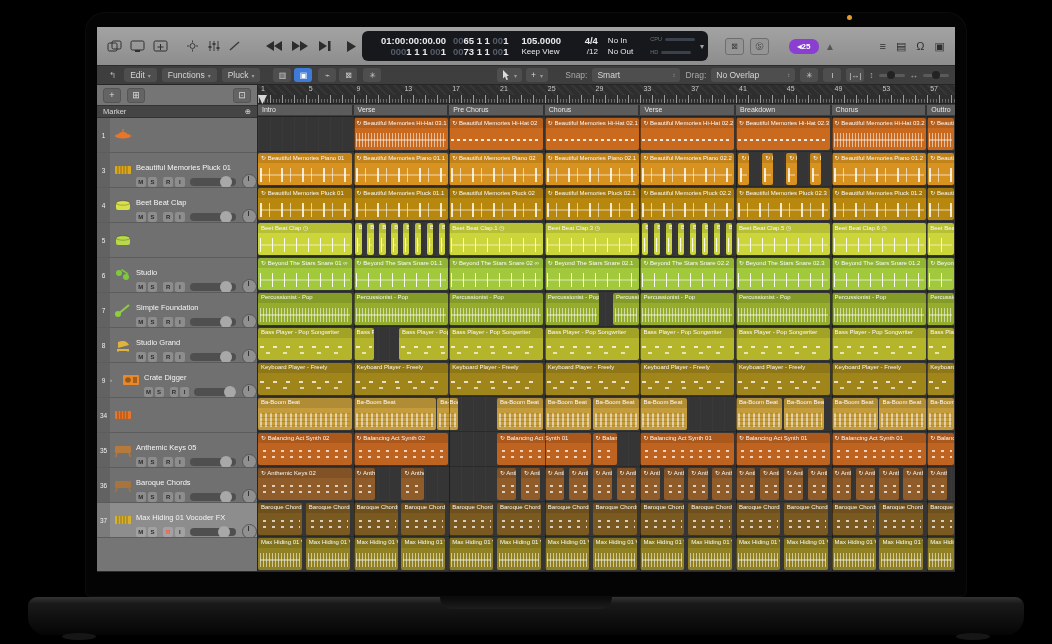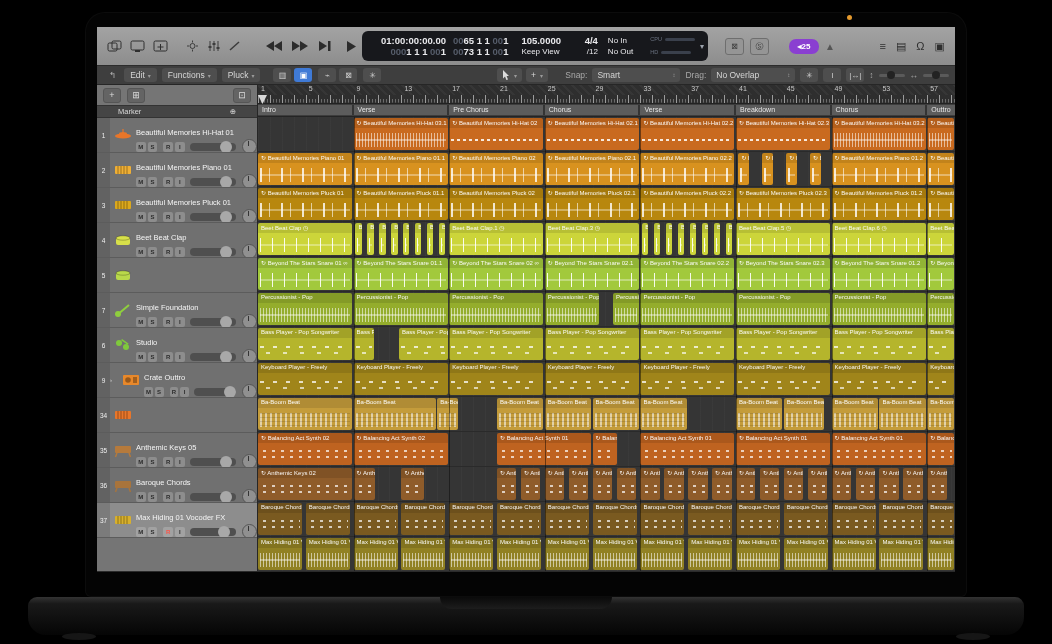--- a/index.html
+++ b/index.html
@@ -54,21 +54,21 @@
   .mini-slider{width:26px;height:3px;background:#5a5a5a;border-radius:2px;position:relative;}
   .mini-knob{position:absolute;top:-3px;width:8px;height:8px;border-radius:50%;background:#222;}
   .tools{position:absolute;left:400px;display:flex;gap:4px;}
   
   .main{display:flex;height:486px;}
   .panel{width:161px;background:#757575;border-right:1px solid #262626;box-sizing:border-box;flex:none;}
   .panel-head{height:20px;display:flex;align-items:center;gap:6px;padding:0 6px;color:#e3e3e3;}
   .ph-btn{width:16px;height:13px;background:#646464;border:1px solid #555;border-radius:3px;font-size:9px;
     display:flex;align-items:center;justify-content:center;color:#ddd;}
   .marker-row{height:13px;background:#454545;display:flex;align-items:center;justify-content:space-between;
-    padding:0 21px;color:#d9d9d9;font-size:7.5px;border-top:1px solid #333;border-bottom:1px solid #333;box-sizing:border-box;}
+    padding:0 6px;color:#d9d9d9;font-size:7.5px;border-top:1px solid #333;border-bottom:1px solid #333;box-sizing:border-box;}
   .trow{height:35px;display:flex;background:#707070;border-bottom:1px solid #5c5c5c;box-sizing:border-box;}
   .trow.sel{background:#8d8d8d;}
   .tnum{width:13px;background:rgba(0,0,0,.12);color:#efefef;font-size:6.5px;display:flex;align-items:center;
     justify-content:center;flex:none;}
   .tdisc{width:8px;color:#ddd;font-size:6px;display:flex;align-items:center;flex:none;}
   .ticon{width:26px;display:flex;align-items:center;justify-content:center;flex:none;}
   .tmain{flex:1;padding-top:3px;overflow:hidden;}
   .tname{font-size:7.5px;color:#f4f4f4;white-space:nowrap;overflow:hidden;margin-bottom:2px;}
   .tctrl{display:flex;align-items:center;gap:2px;}
   .msri{width:10px;height:10px;border-radius:2px;background:#8d8d8d;color:#2c2c2c;font-size:6px;font-weight:bold;
@@ -333,49 +333,20 @@
         <div id="track-rows">
             <div class="trow">
               <span class="tnum">1</span>
               <span class="ticon">
                 <svg width="20" height="16" viewBox="0 0 20 16">
                   <ellipse cx="10" cy="9" rx="8" ry="2.6" fill="#e8762a"></ellipse>
                   <ellipse cx="10" cy="6.5" rx="4" ry="1.6" fill="#e8762a"></ellipse>
                   <rect x="9.4" y="2" width="1.2" height="4" fill="#e8762a"></rect>
                 </svg>
               </span>
-              <span class="tmain"><span class="tname">Beautiful Memories Hi-Hat 01</span><span class="tctrl">
-                  <span class="msri" style="">M</span>
-                  <span class="msri" style="">S</span>
-                  <span class="msri" style="margin-left:4px;">R</span>
-                  <span class="msri" style="">I</span>
-                  <span class="vslider">
-                    <span class="vknob" style="left:30px;"></span>
-                  </span>
-                  <span class="pan"></span>
-                </span></span>
-            </div>
-            <div class="trow">
-              <span class="tnum">2</span>
-              <span class="ticon">
-                <svg width="20" height="16" viewBox="0 0 20 16">
-                  <rect x="2" y="4" width="16" height="8" rx="1" fill="#efaf35"></rect>
-                  <path d="M5 4v8M8 4v8M11 4v8M14 4v8" stroke="rgba(0,0,0,.35)"></path>
-                </svg>
-              </span>
-              <span class="tmain"><span class="tname">Beautiful Memories Piano 01</span><span class="tctrl">
-                  <span class="msri" style="">M</span>
-                  <span class="msri" style="">S</span>
-                  <span class="msri" style="margin-left:4px;">R</span>
-                  <span class="msri" style="">I</span>
-                  <span class="vslider">
-                    <span class="vknob" style="left:30px;"></span>
-                  </span>
-                  <span class="pan"></span>
-                </span></span>
             </div>
             <div class="trow">
               <span class="tnum">3</span>
               <span class="ticon">
                 <svg width="20" height="16" viewBox="0 0 20 16">
                   <rect x="2" y="4" width="16" height="8" rx="1" fill="#dca81c"></rect>
                   <path d="M5 4v8M8 4v8M11 4v8M14 4v8" stroke="rgba(0,0,0,.35)"></path>
                 </svg>
               </span>
               <span class="tmain"><span class="tname">Beautiful Memories Pluck 01</span><span class="tctrl">
@@ -409,39 +380,20 @@
                 </span></span>
             </div>
             <div class="trow">
               <span class="tnum">5</span>
               <span class="ticon">
                 <svg width="20" height="16" viewBox="0 0 20 16">
                   <rect x="3" y="6" width="14" height="7" rx="2" fill="#b9d94a"></rect>
                   <ellipse cx="10" cy="6" rx="7" ry="2.2" fill="#b9d94a" stroke="rgba(0,0,0,.25)"></ellipse>
                 </svg>
               </span>
-            </div>
-            <div class="trow">
-              <span class="tnum">7</span>
-              <span class="ticon">
-                <svg width="20" height="16" viewBox="0 0 20 16">
-                  <path d="M4 13L16 3" stroke="#8fce3e" stroke-width="2"></path>
-                  <circle cx="5" cy="12" r="3" fill="#8fce3e"></circle>
-                </svg>
-              </span>
-              <span class="tmain"><span class="tname">Simple Foundation</span><span class="tctrl">
-                  <span class="msri" style="">M</span>
-                  <span class="msri" style="">S</span>
-                  <span class="msri" style="margin-left:4px;">R</span>
-                  <span class="msri" style="">I</span>
-                  <span class="vslider">
-                    <span class="vknob" style="left:30px;"></span>
-                  </span>
-                  <span class="pan"></span>
-                </span></span>
             </div>
             <div class="trow">
               <span class="tnum">6</span>
               <span class="ticon">
                 <svg width="20" height="16" viewBox="0 0 20 16">
                   <circle cx="6" cy="6" r="3" fill="#7fc93c"></circle>
                   <circle cx="13" cy="10" r="3" fill="#7fc93c"></circle>
                   <rect x="9" y="2" width="8" height="1.5" transform="rotate(35 9 2)" fill="#7fc93c"></rect>
                 </svg>
               </span>
@@ -450,30 +402,69 @@
                   <span class="msri" style="">S</span>
                   <span class="msri" style="margin-left:4px;">R</span>
                   <span class="msri" style="">I</span>
                   <span class="vslider">
                     <span class="vknob" style="left:30px;"></span>
                   </span>
                   <span class="pan"></span>
                 </span></span>
             </div>
             <div class="trow">
+              <span class="tnum">7</span>
+              <span class="ticon">
+                <svg width="20" height="16" viewBox="0 0 20 16">
+                  <path d="M4 13L16 3" stroke="#8fce3e" stroke-width="2"></path>
+                  <circle cx="5" cy="12" r="3" fill="#8fce3e"></circle>
+                </svg>
+              </span>
+              <span class="tmain"><span class="tname">Simple Foundation</span><span class="tctrl">
+                  <span class="msri" style="">M</span>
+                  <span class="msri" style="">S</span>
+                  <span class="msri" style="margin-left:4px;">R</span>
+                  <span class="msri" style="">I</span>
+                  <span class="vslider">
+                    <span class="vknob" style="left:30px;"></span>
+                  </span>
+                  <span class="pan"></span>
+                </span></span>
+            </div>
+            <div class="trow">
+              <span class="tnum">8</span>
+              <span class="ticon">
+                <svg width="20" height="16" viewBox="0 0 20 16">
+                  <path d="M4 12h12v2H4z" fill="#e0b33c"></path>
+                  <path d="M5 5c6-2.5 9.5-.5 11 3l-11 3z" fill="#e0b33c"></path>
+                  <path d="M5 12v3M15 12v3" stroke="#e0b33c"></path>
+                </svg>
+              </span>
+              <span class="tmain"><span class="tname">Studio Grand</span><span class="tctrl">
+                  <span class="msri" style="">M</span>
+                  <span class="msri" style="">S</span>
+                  <span class="msri" style="margin-left:4px;">R</span>
+                  <span class="msri" style="">I</span>
+                  <span class="vslider">
+                    <span class="vknob" style="left:30px;"></span>
+                  </span>
+                  <span class="pan"></span>
+                </span></span>
+            </div>
+            <div class="trow">
               <span class="tnum">9</span>
               <span class="tdisc">›</span>
               <span class="ticon">
                 <svg width="20" height="16" viewBox="0 0 20 16">
                   <rect x="2" y="3" width="16" height="10" rx="1" fill="#e8882a"></rect>
                   <circle cx="7" cy="8" r="2.8" fill="rgba(0,0,0,.35)"></circle>
                   <rect x="12" y="5" width="4" height="6" fill="rgba(0,0,0,.3)"></rect>
                 </svg>
               </span>
-              <span class="tmain"><span class="tname">Crate Outtro</span><span class="tctrl">
+              <span class="tmain"><span class="tname">Crate Digger</span><span class="tctrl">
                   <span class="msri" style="">M</span>
                   <span class="msri" style="">S</span>
                   <span class="msri" style="margin-left:4px;">R</span>
                   <span class="msri" style="">I</span>
                   <span class="vslider">
                     <span class="vknob" style="left:30px;"></span>
                   </span>
                   <span class="pan"></span>
                 </span></span>
             </div>

